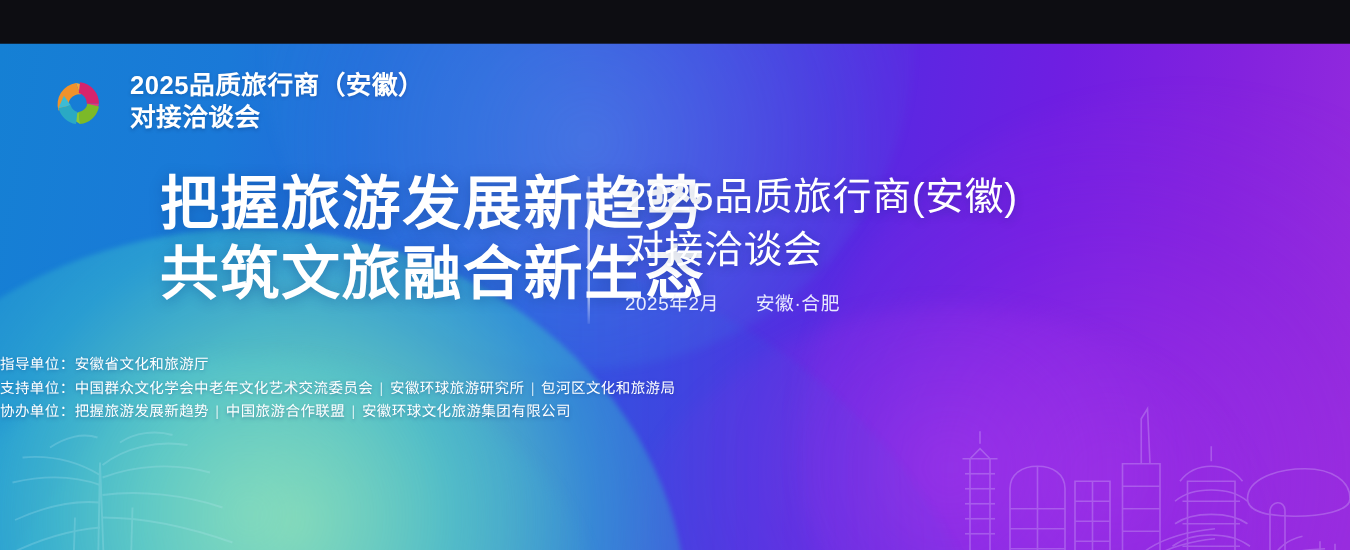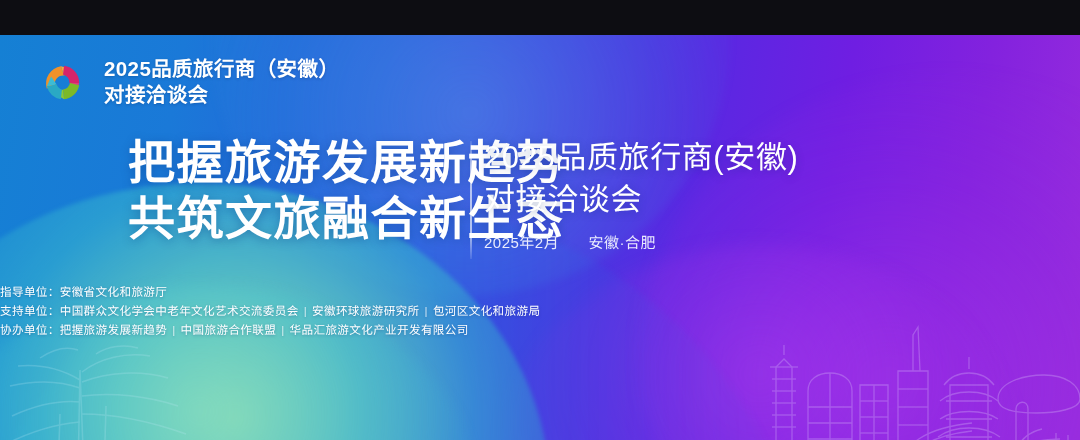--- a/index.html
+++ b/index.html
@@ -178,21 +178,21 @@
     width: 2px;
     align-self: stretch;
     height: 118px;
     margin: 6px 0 0 0;
     background: linear-gradient(180deg,
         rgba(255, 255, 255, 0.10),
         rgba(255, 255, 255, 0.62) 22%,
         rgba(255, 255, 255, 0.62) 78%,
         rgba(255, 255, 255, 0.10));
   }
-  .hero-right { padding-left: 12px; padding-top: 2px; }
+  .hero-right { padding-left: 28px; padding-top: 2px; }
   .sub-title {
     color: #ffffff;
     font-size: 31px;
     line-height: 1.34;
     letter-spacing: 0.6px;
     white-space: nowrap;
     text-shadow: 0 2px 8px rgba(10, 40, 110, 0.30);
   }
   .meta-line {
     margin-top: 11px;
@@ -349,16 +349,16 @@
         <span>2025年2月</span>
         <span class="meta-gap"></span>
         <span>安徽·合肥</span>
       </div>
     </div>
   </div>
 
   <div class="credits">
       <div class="credit-line"><span>指导单位：</span><span>安徽省文化和旅游厅</span></div>
       <div class="credit-line"><span>支持单位：</span><span>中国群众文化学会中老年文化艺术交流委员会</span><span class="sep">|</span><span>安徽环球旅游研究所</span><span class="sep">|</span><span>包河区文化和旅游局</span></div>
-      <div class="credit-line"><span>协办单位：</span><span>把握旅游发展新趋势</span><span class="sep">|</span><span>中国旅游合作联盟</span><span class="sep">|</span><span>华品汇旅游文化产业开发有限公司</span></div>
+      <div class="credit-line"><span>协办单位：</span><span>把握旅游发展新趋势</span><span class="sep">|</span><span>中国旅游合作联盟</span><span class="sep">|</span><span>安徽环球文化旅游集团有限公司</span></div>
     </div>
 
 </div>
 
 </body></html>

